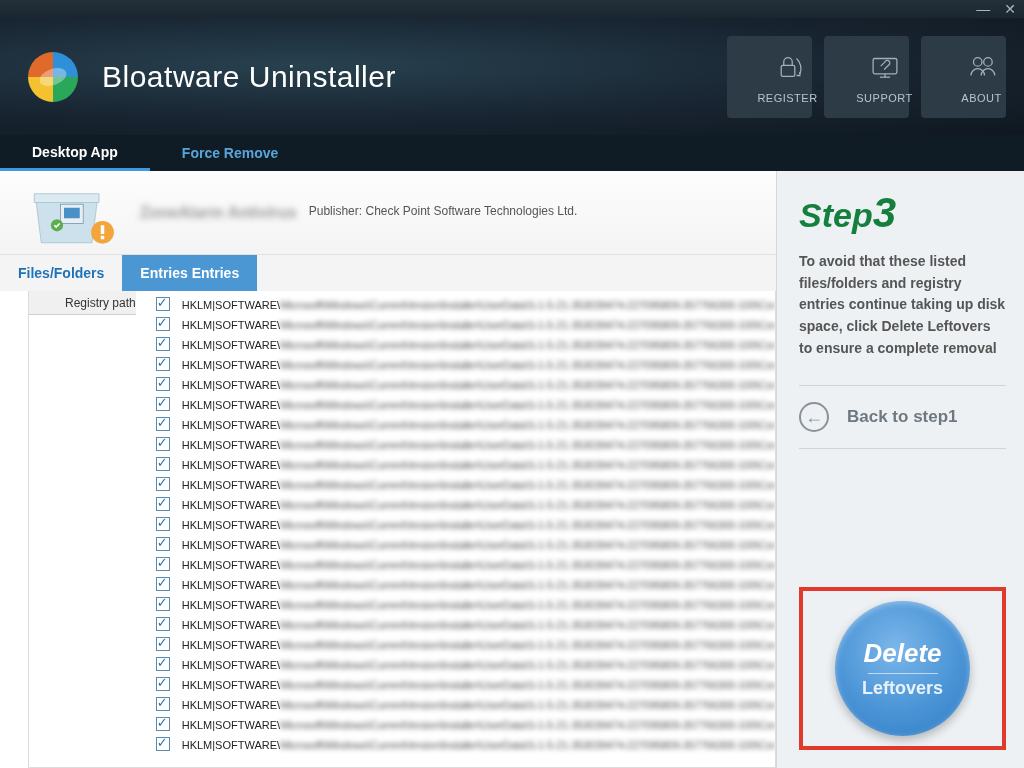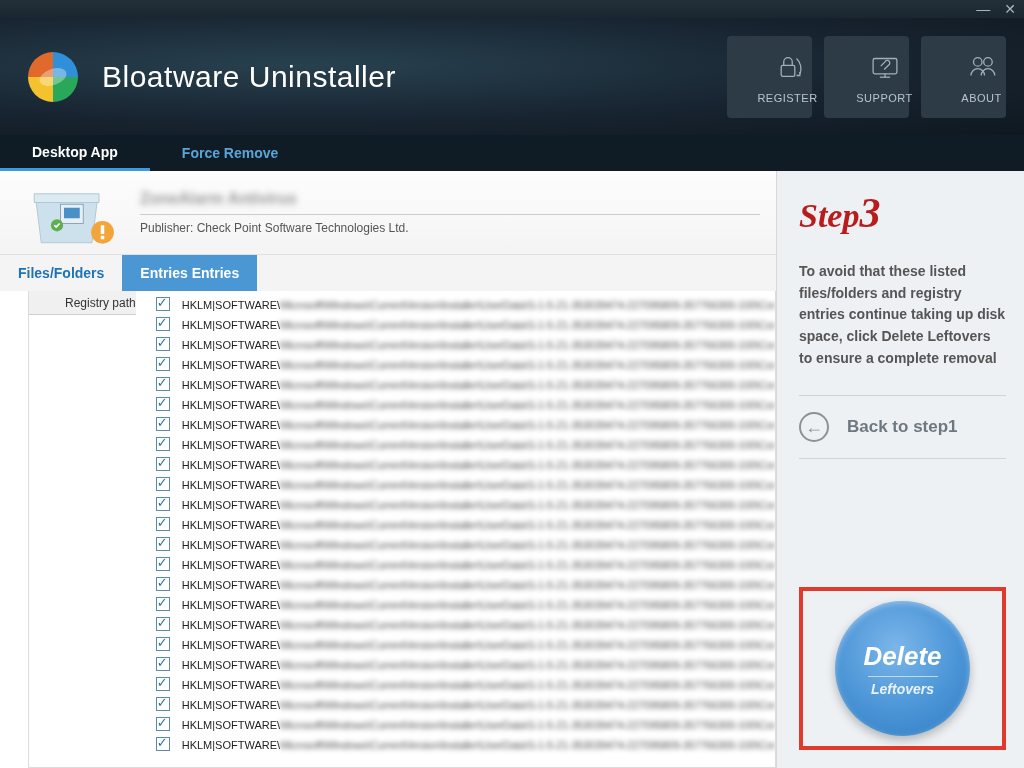--- a/index.html
+++ b/index.html
@@ -53,21 +53,21 @@
 .left { width: 776px; display: flex; flex-direction: column; background: #fff; }
 
 .program-strip {
   height: 84px; border-bottom: 1px solid #e0e0e0;
   display: flex; align-items: center; gap: 14px;
   padding: 10px 16px;
   background: linear-gradient(#fdfdfd, #f4f4f4);
 }
 .program-icon { width: 110px; height: 70px; position: relative; }
 .program-icon svg { width: 100%; height: 100%; }
-.program-meta { flex: 1; display: flex; flex-direction: column; gap: 6px; }
+.program-meta { flex: 1; display: flex; gap: 6px; }
 .program-name { font-size: 16px; font-weight: bold; color: #999; filter: blur(3px); }
 .program-meta hr { border: none; border-top: 1px solid #ccc; }
 .program-pub { font-size: 12px; color: #555; }
 .program-pub-val { color: #555; }
 
 .subtabs { height: 36px; display: flex; }
 .subtab {
   padding: 0 18px; display: flex; align-items: center;
   font-size: 14px; font-weight: bold; cursor: pointer;
 }
@@ -92,21 +92,21 @@
 .list-scroll::-webkit-scrollbar { width: 17px; }
 .list-scroll::-webkit-scrollbar-track { background: #f0f0f0; }
 .list-scroll::-webkit-scrollbar-thumb { background: #c6c6c6; border: 1px solid #aaa; }
 
 .right {
   width: 248px; background: #eef1f3;
   padding: 18px 18px 18px 22px;
   display: flex; flex-direction: column;
   border-left: 1px solid #d8d8d8;
 }
-.step-title { font-family: Liberation Serif, serif; font-size: 34px; color: #b91c1c; font-style: italic; font-weight: bold; margin-bottom: 24px; }
+.step-title { font-family: Liberation Sans, sans-serif; font-size: 34px; color: #15803d; font-style: italic; font-weight: bold; margin-bottom: 14px; }
 .step-title em { font-style: italic; font-size: 42px; }
 .step-text { font-size: 14px; color: #555; font-weight: bold; line-height: 1.55; margin-bottom: 26px; }
 
 .back-link {
   display: flex; align-items: center; gap: 18px;
   border-top: 1px solid #cfd4d8; border-bottom: 1px solid #cfd4d8;
   padding: 16px 0; cursor: pointer;
 }
 .back-link .arrow { width: 30px; height: 30px; border: 2px solid #8a939a; border-radius: 50%; display: flex; align-items: center; justify-content: center; color: #8a939a; font-size: 18px; }
 .back-link-label { font-size: 17px; color: #6f7880; font-weight: bold; }
@@ -114,21 +114,21 @@
 .delete-wrap { margin-top: auto; border: 4px solid #e03a2d; padding: 10px; display: flex; justify-content: center; align-items: center; }
 .delete-btn {
   width: 135px; height: 135px; border-radius: 50%;
   background: radial-gradient(circle at 45% 35%, #7bb6ea 0%, #4a94d6 55%, #2f7bc2 100%);
   box-shadow: 0 4px 10px rgba(0,0,0,0.25), inset 0 2px 6px rgba(255,255,255,0.4);
   display: flex; flex-direction: column; align-items: center; justify-content: center;
   cursor: pointer;
 }
 .delete-btn .line1 { color: #fff; font-size: 26px; font-weight: bold; font-style: italic; }
 .delete-btn hr { width: 70px; border: none; border-top: 1px solid rgba(255,255,255,0.6); margin: 4px 0; }
-.delete-btn .line2 { color: #e8f2fb; font-size: 14px; font-style: italic; font-weight: bold; }
+.delete-btn .line2 { color: #e8f2fb; font-size: 18px; font-weight: bold; }
 </style>
 </head>
 <body>
 
 <div class="titlebar">
   <span>—</span>
   <span>✕</span>
 </div>
 
 <div class="header">

